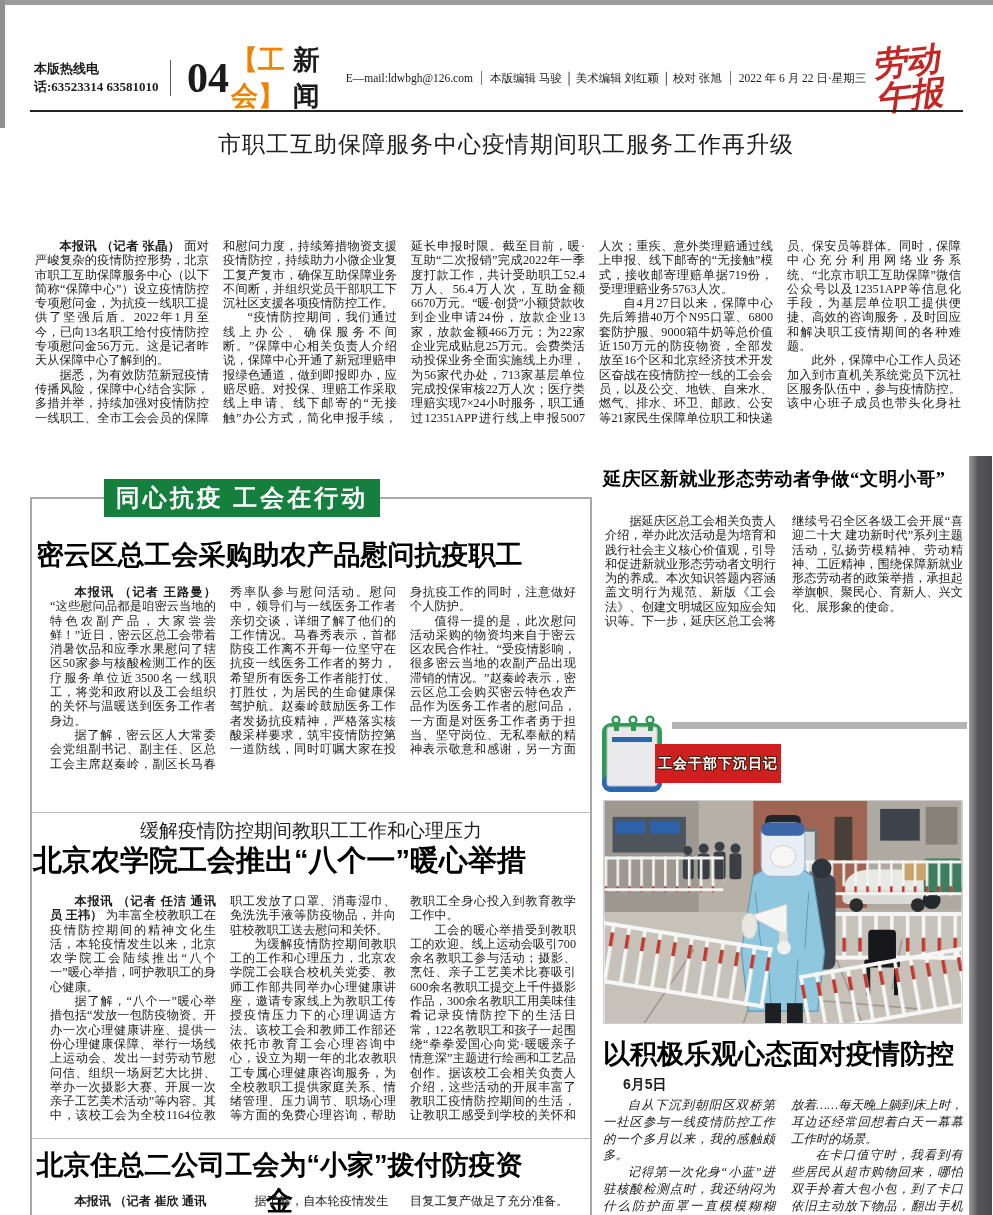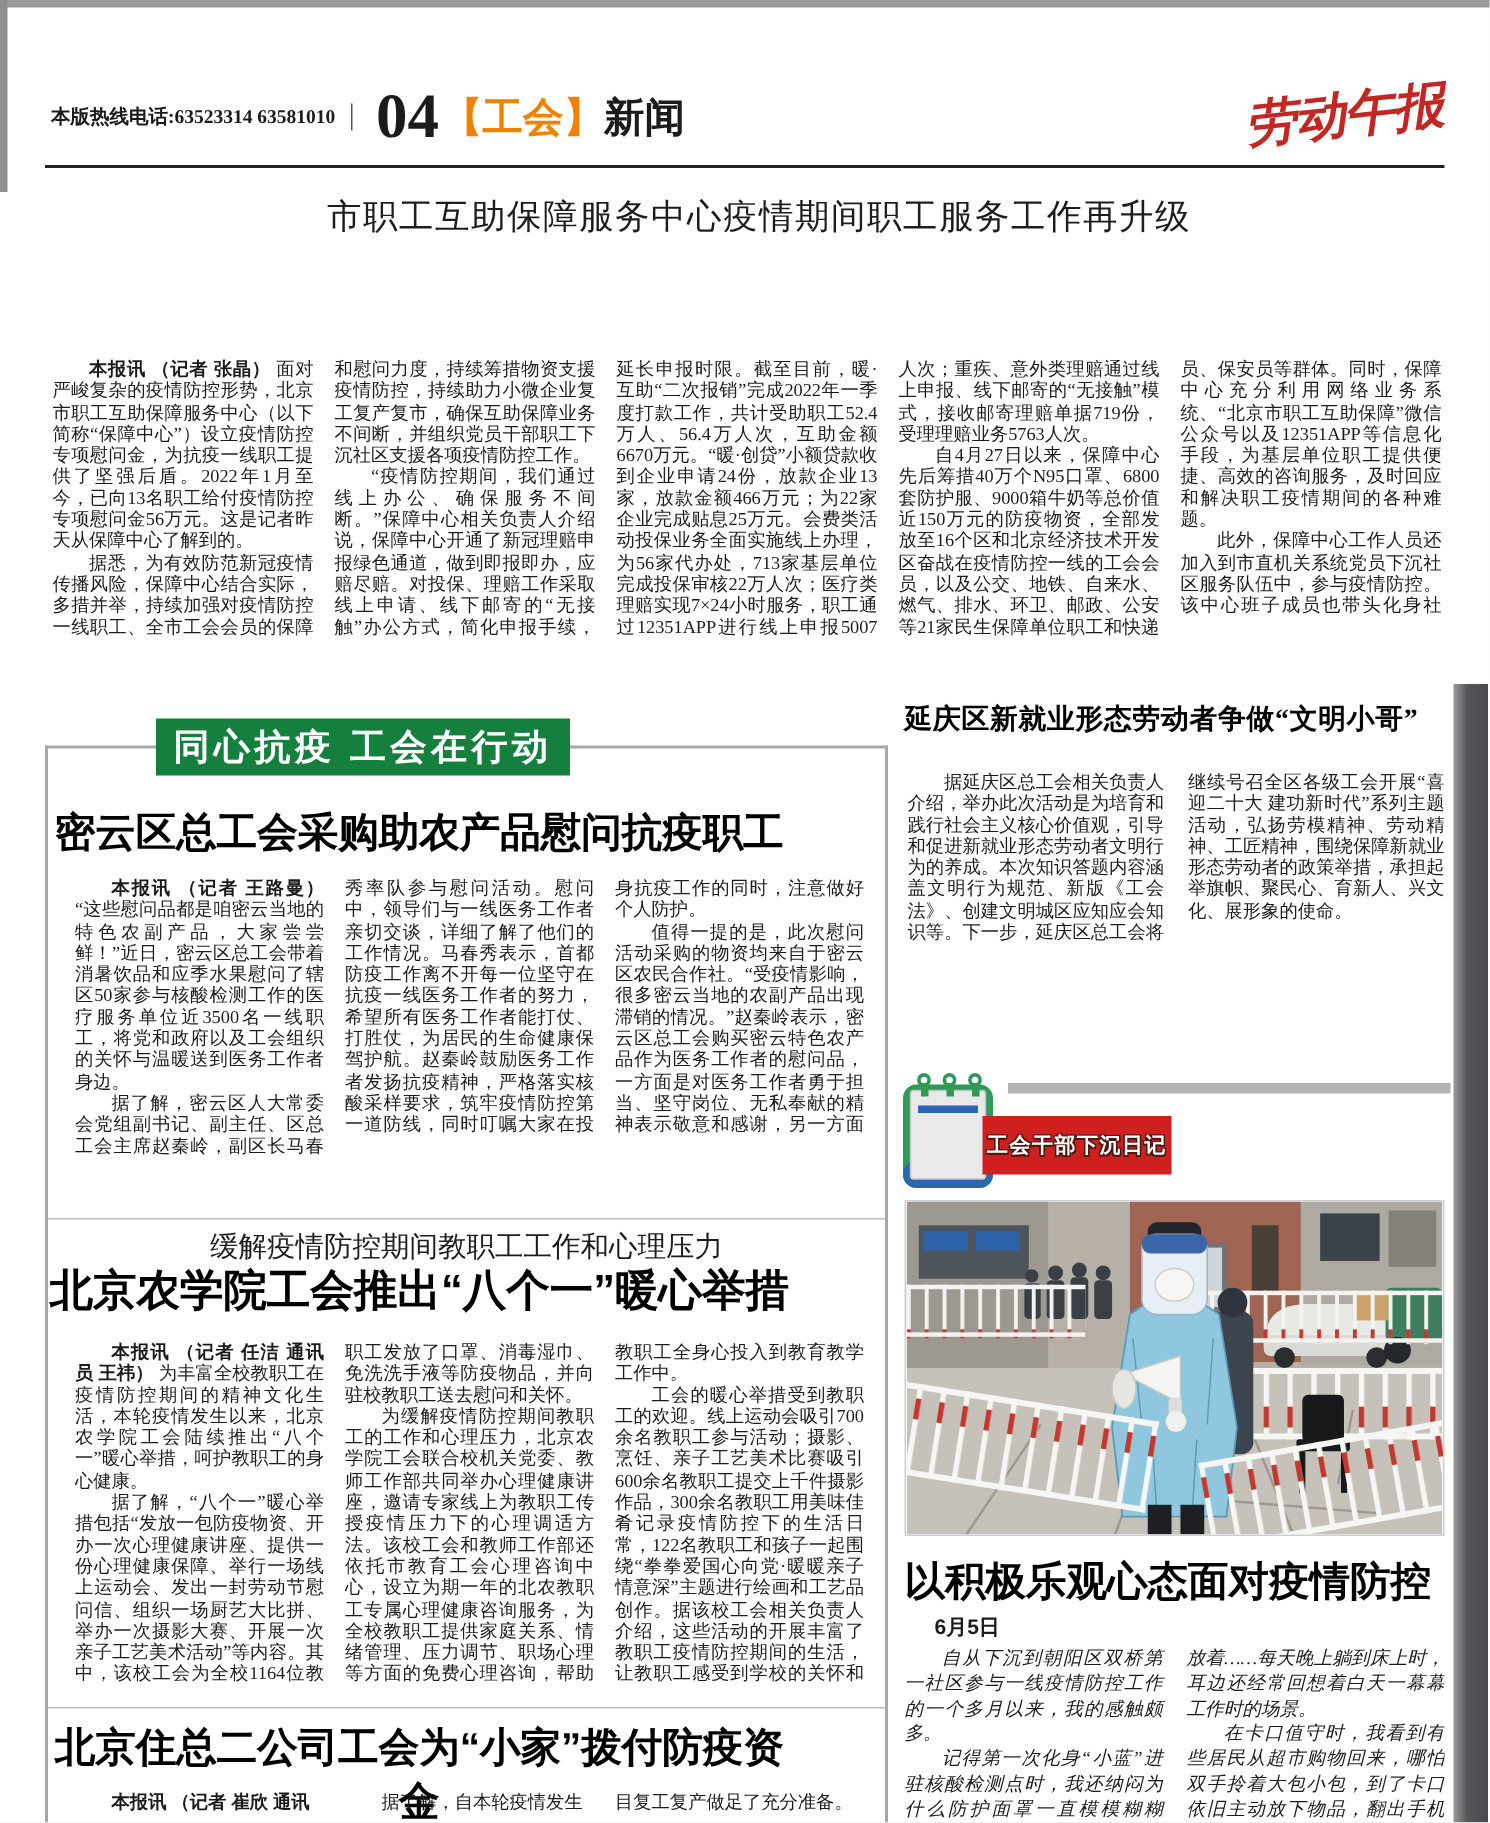--- a/index.html
+++ b/index.html
@@ -84,20 +84,25 @@
   <div class="edge-left"></div>
   <div class="edge-right"></div>
 
   <div class="header">
     <div class="hotline">本版热线电话:63523314  63581010</div>
     <div class="section-title">
       <span class="page-no">04</span>
       <span class="bracket">【工会】</span>
       <span class="section-name">新闻</span>
     </div>
+    <div class="pub-info">
+      <span>E—mail:ldwbgh@126.com</span>
+      <span>本版编辑 马骏 │ 美术编辑 刘红颖 │ 校对 张旭</span>
+      <span>2022 年 6 月 22 日·星期三</span>
+    </div>
     <div class="masthead">劳动午报</div>
   </div>
   <div class="rule"></div>
 
   <div class="kicker">市职工互助保障服务中心疫情期间职工服务工作再升级</div>
   <div class="lead-body body-text">
     <p><b class="byline">本报讯 （记者 张晶） </b><span>面对严峻复杂的疫情防控形势，北京市职工互助保障服务中心（以下简称“保障中心”）设立疫情防控专项慰问金，为抗疫一线职工提供了坚强后盾。2022年1月至今，已向13名职工给付疫情防控专项慰问金56万元。这是记者昨天从保障中心了解到的。</span></p>
     <p>据悉，为有效防范新冠疫情传播风险，保障中心结合实际，多措并举，持续加强对疫情防控一线职工、全市工会会员的保障和慰问力度，持续筹措物资支援疫情防控，持续助力小微企业复工复产复市，确保互助保障业务不间断，并组织党员干部职工下沉社区支援各项疫情防控工作。</p>
     <p>“疫情防控期间，我们通过线上办公、确保服务不间断。”保障中心相关负责人介绍说，保障中心开通了新冠理赔申报绿色通道，做到即报即办，应赔尽赔。对投保、理赔工作采取线上申请、线下邮寄的“无接触”办公方式，简化申报手续，延长申报时限。截至目前，暖·互助“二次报销”完成2022年一季度打款工作，共计受助职工52.4万人、56.4万人次，互助金额6670万元。“暖·创贷”小额贷款收到企业申请24份，放款企业13家，放款金额466万元；为22家企业完成贴息25万元。会费类活动投保业务全面实施线上办理，为56家代办处，713家基层单位完成投保审核22万人次；医疗类理赔实现7×24小时服务，职工通过12351APP进行线上申报5007人次；重疾、意外类理赔通过线上申报、线下邮寄的“无接触”模式，接收邮寄理赔单据719份，受理理赔业务5763人次。</p>
     <p>自4月27日以来，保障中心先后筹措40万个N95口罩、6800套防护服、9000箱牛奶等总价值近150万元的防疫物资，全部发放至16个区和北京经济技术开发区奋战在疫情防控一线的工会会员，以及公交、地铁、自来水、燃气、排水、环卫、邮政、公安等21家民生保障单位职工和快递员、保安员等群体。同时，保障中心充分利用网络业务系统、“北京市职工互助保障”微信公众号以及12351APP等信息化手段，为基层单位职工提供便捷、高效的咨询服务，及时回应和解决职工疫情期间的各种难题。</p>

